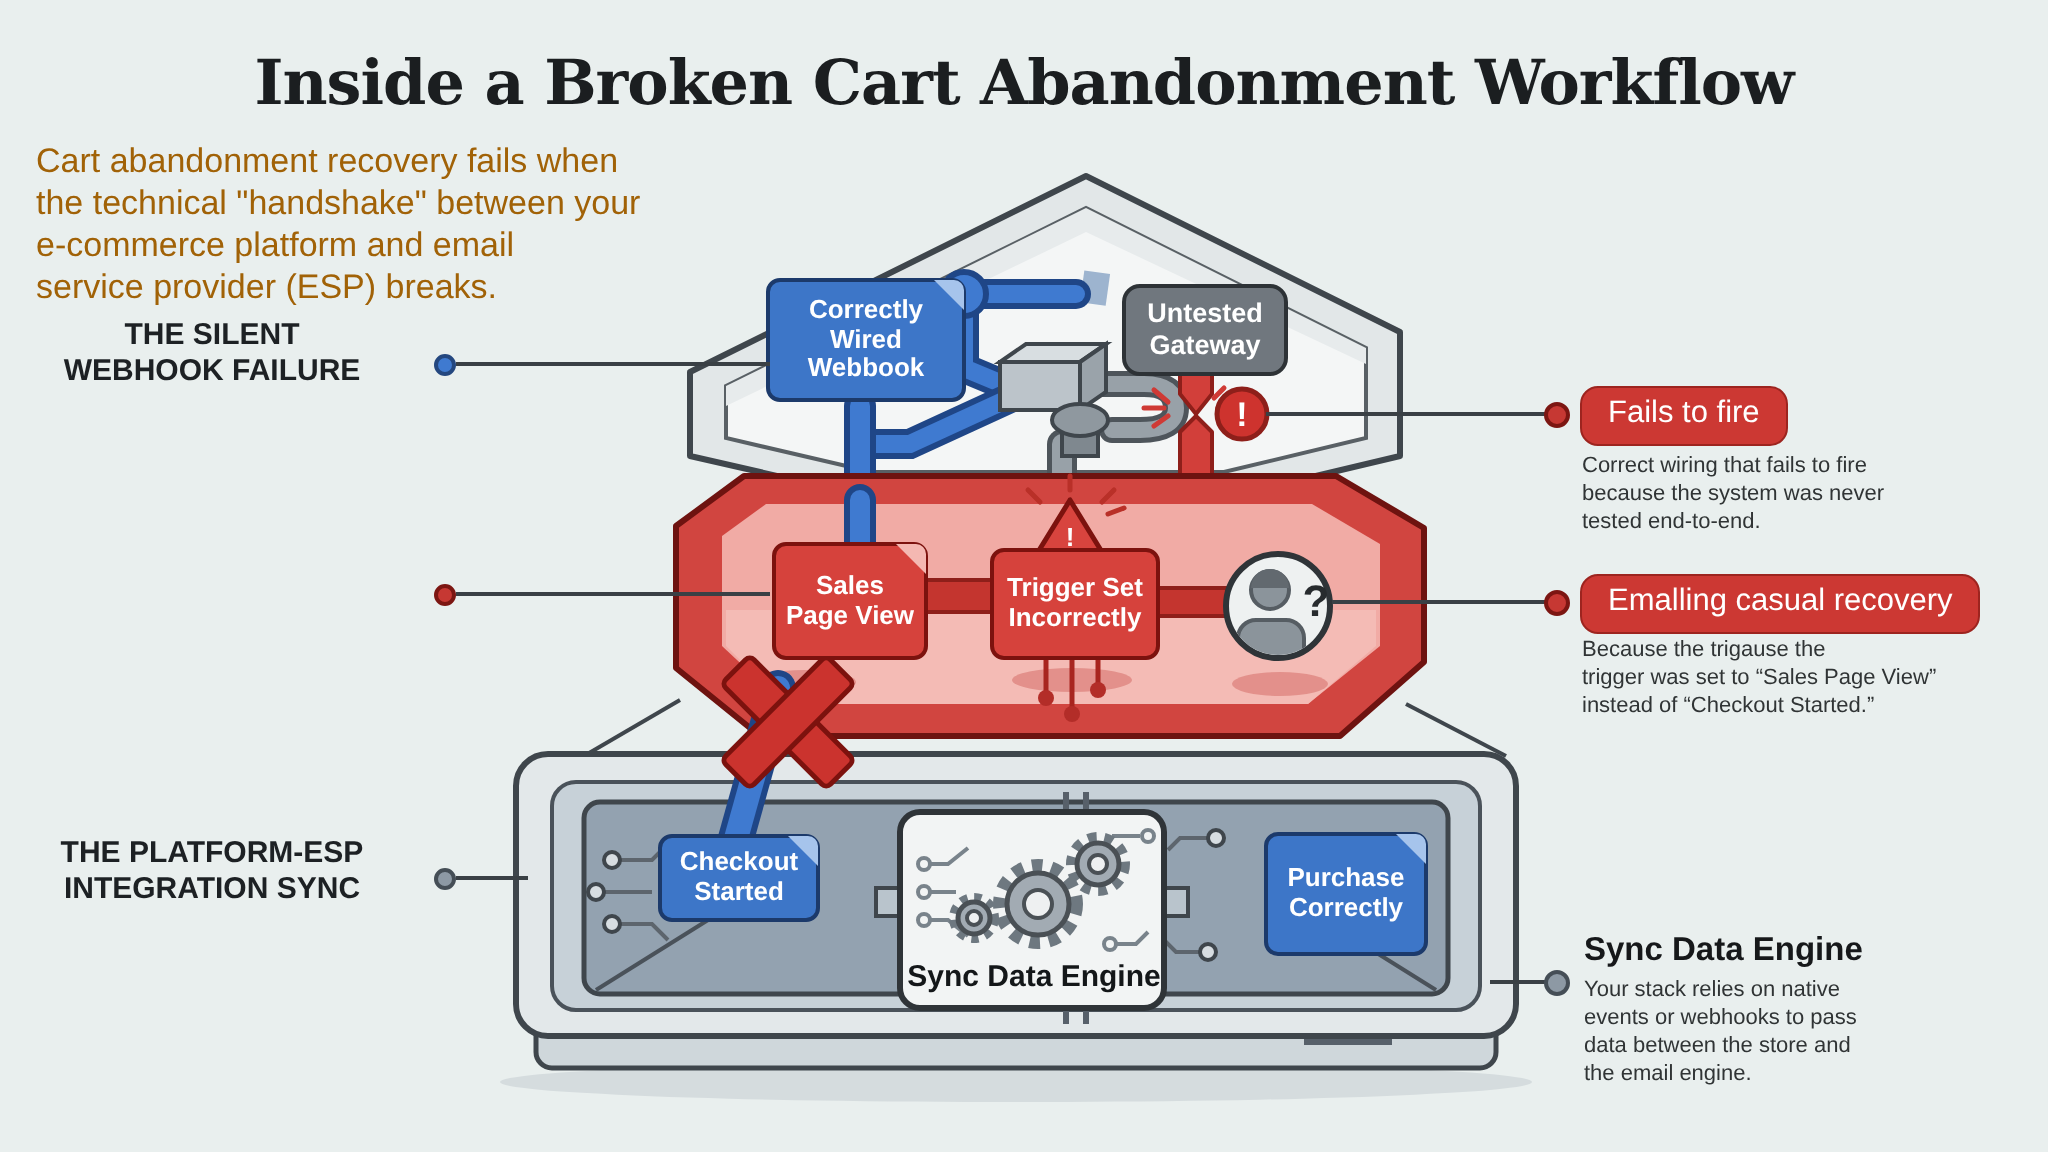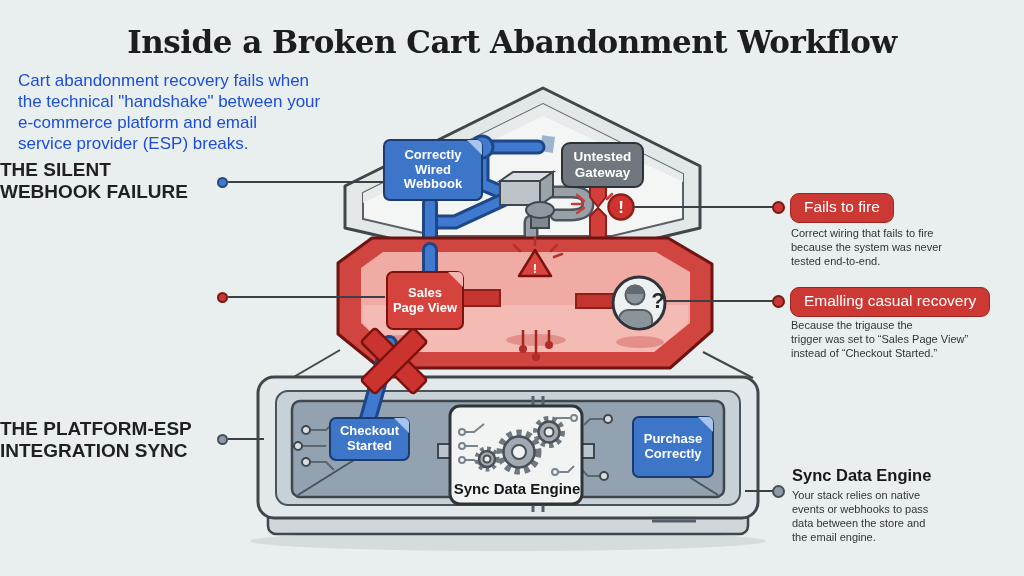--- a/index.html
+++ b/index.html
@@ -3,23 +3,23 @@
 <meta charset="utf-8">
 <style>
   html,body{margin:0;padding:0;}
   #stage{position:relative;width:1024px;height:576px;background:#e9efee;overflow:hidden;
          font-family:"Liberation Sans","DejaVu Sans",sans-serif;}
   #stage svg{position:absolute;left:0;top:0;z-index:0;}
   .title{position:absolute;left:0;right:0;top:24px;text-align:center;z-index:3;
          font-family:"DejaVu Serif","Liberation Serif",serif;font-weight:bold;
          font-size:31px;color:#1b1e20;letter-spacing:-0.5px;}
   .intro{position:absolute;left:18px;top:70px;width:330px;z-index:3;font-size:17px;
-         line-height:1.24;color:#1d4ed8;white-space:pre-line;}
-  .side-label{position:absolute;left:0;width:212px;text-align:left;z-index:3;
-         font-weight:bold;font-size:19px;line-height:1.18;color:#1d2124;white-space:pre-line;}
+         line-height:1.24;color:#a16207;white-space:pre-line;}
+  .side-label{position:absolute;left:0;width:212px;text-align:center;z-index:3;
+         font-weight:bold;font-size:15px;line-height:1.18;color:#1d2124;white-space:pre-line;}
   .dot{position:absolute;border-radius:50%;box-sizing:border-box;z-index:4;}
   .dot.sm{width:11px;height:11px;}
   .dot.lg{width:13px;height:13px;}
   .dot.blue{background:#3f7ad0;border:2px solid #24477f;}
   .dot.red{background:#c63833;border:2.5px solid #7c1612;}
   .dot.gray{background:#8d99a4;border:2px solid #454e56;}
   .hline{position:absolute;height:2px;background:#3a4045;z-index:3;}
   .badge{position:absolute;background:#cc3833;color:#fff;font-weight:normal;font-size:15.5px;
          padding:4px 13px 6px;border-radius:9px;border:1.5px solid #9d241f;z-index:3;}
   .ann-title{position:absolute;font-weight:bold;font-size:16.5px;color:#16181a;z-index:3;}
@@ -240,20 +240,22 @@
   <div class="dot lg red" style="left:772px;top:295px"></div>
   <div class="dot lg gray" style="left:772px;top:485px"></div>
 
   <div class="dbox blue fold-blue" style="left:383px;top:139px;width:100px;height:62px">Correctly
 Wired
 Webbook</div>
   <div class="dbox red fold-red" style="left:386px;top:271px;width:78px;height:59px">Sales
 Page View</div>
   <div class="dbox gray" style="left:561px;top:142px;width:83px;height:46px">Untested
 Gateway</div>
+  <div class="dbox red" style="left:495px;top:274px;width:85px;height:56px">Trigger Set
+Incorrectly</div>
   <div class="dbox blue fold-blue" style="left:329px;top:417px;width:81px;height:44px">Checkout
 Started</div>
   <div class="dbox blue fold-blue" style="left:632px;top:416px;width:82px;height:62px">Purchase
 Correctly</div>
   <div class="engine-label">Sync Data Engine</div>
 
   <div class="badge" style="left:790px;top:193px">Fails to fire</div>
   <div class="ann-text" style="left:791px;top:227px">Correct wiring that fails to fire
 because the system was never
 tested end-to-end.</div>

